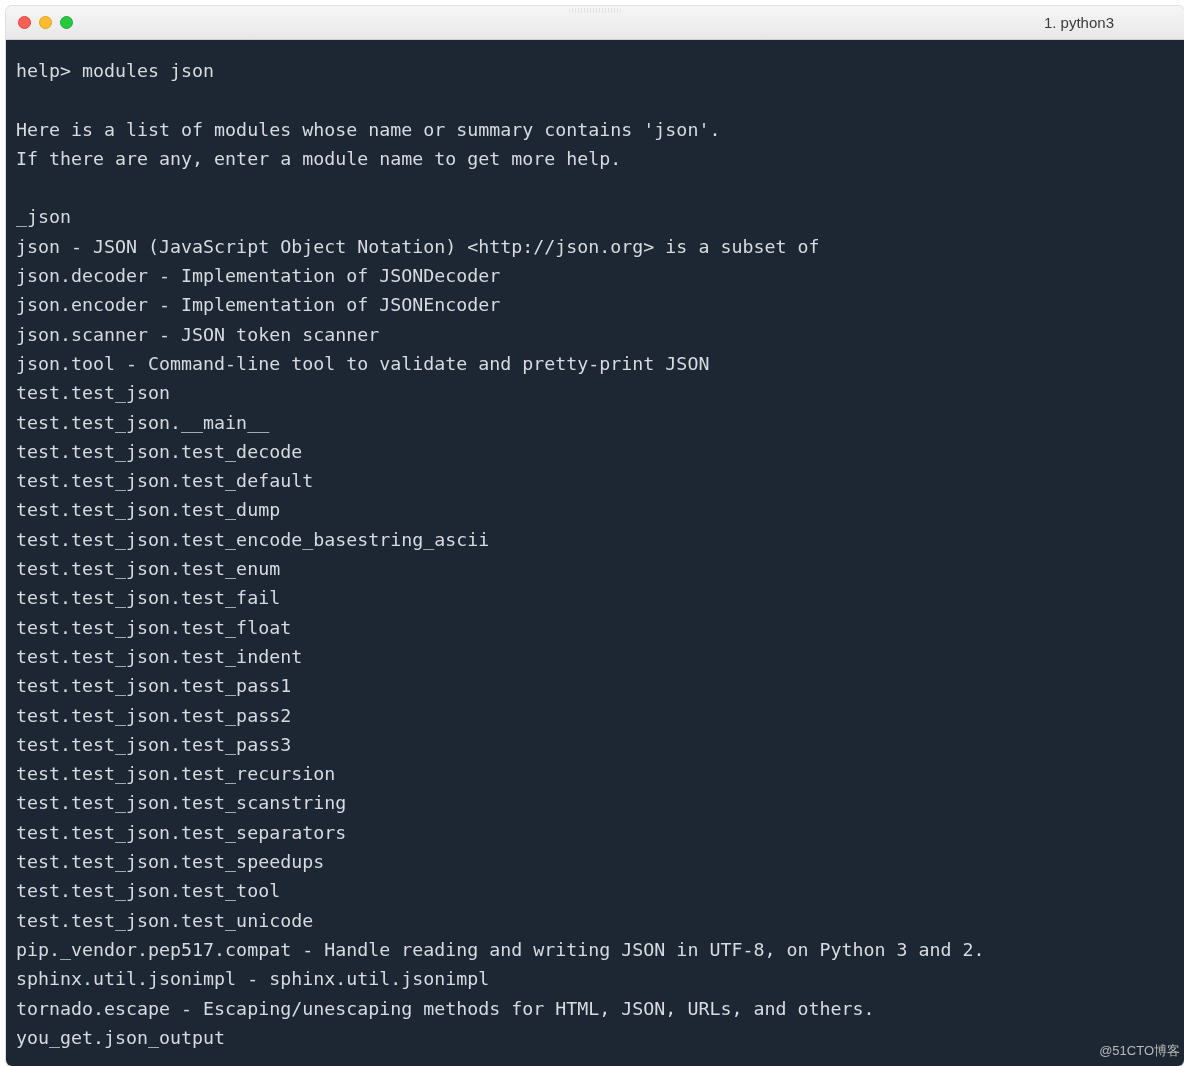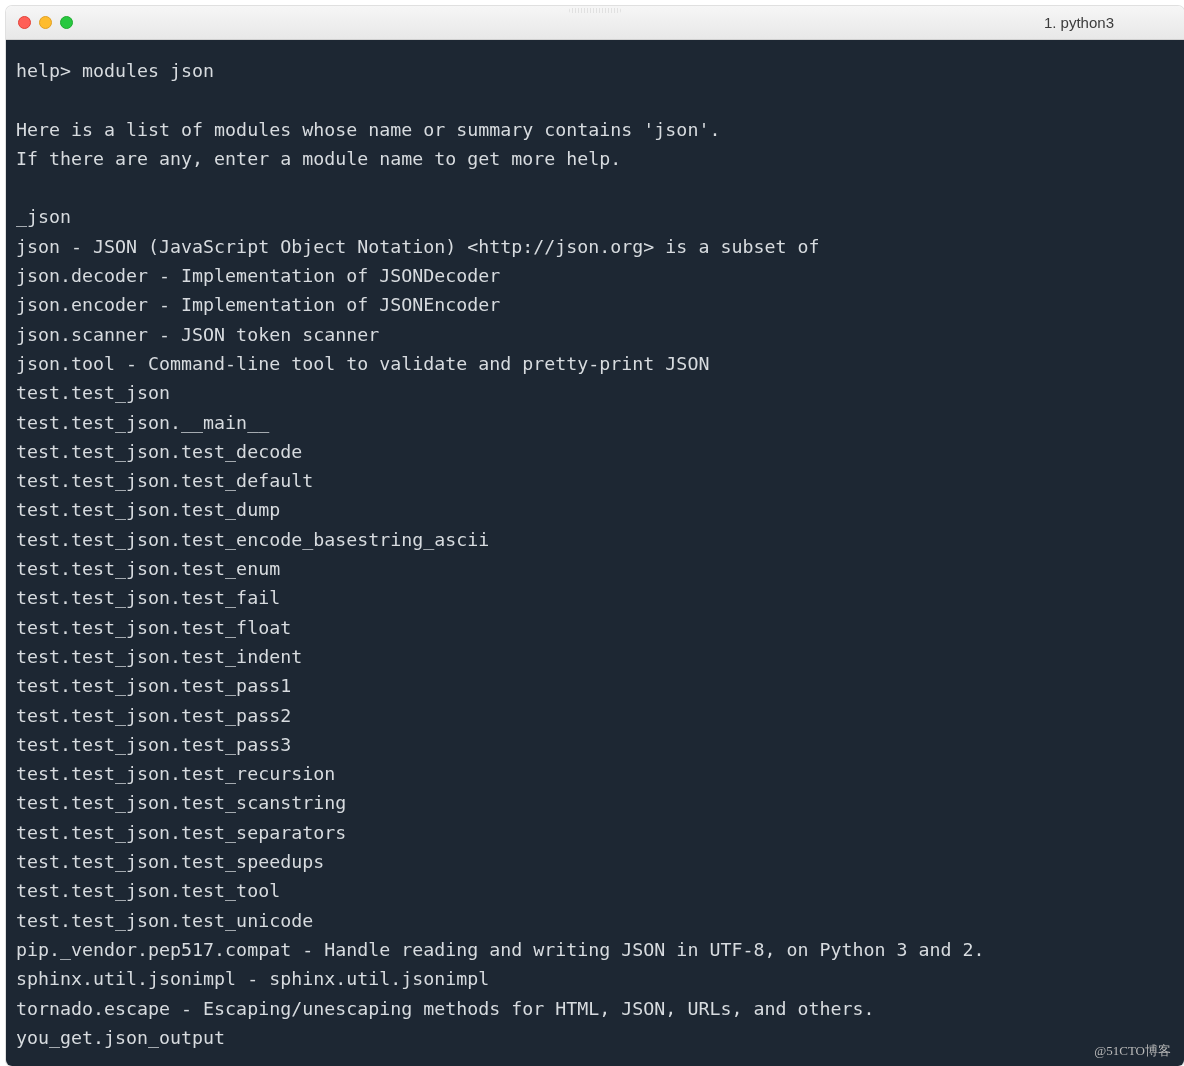--- a/index.html
+++ b/index.html
@@ -68,25 +68,25 @@
       padding: 16px 10px 10px 10px;
       color: #d7dbdf;
       font-family: "Menlo","Consolas","DejaVu Sans Mono",monospace;
       font-size: 18.3px;
       line-height: 29.3px;
       white-space: pre;
       overflow: hidden;
     }
     .watermark {
       position: absolute;
-      right: 13px;
+      right: 4px;
       bottom: 6px;
       font-size: 13px;
       color: #b9b9b9;
-      font-family: Liberation Serif, serif;
+      font-family: Liberation Sans, sans-serif;
     }
   </style>
 </head>
 <body>
 
 <div class="window">
   <div class="titlebar">
     <div class="traffic-lights">
       <div class="dot red"></div>
       <div class="dot yellow"></div>

